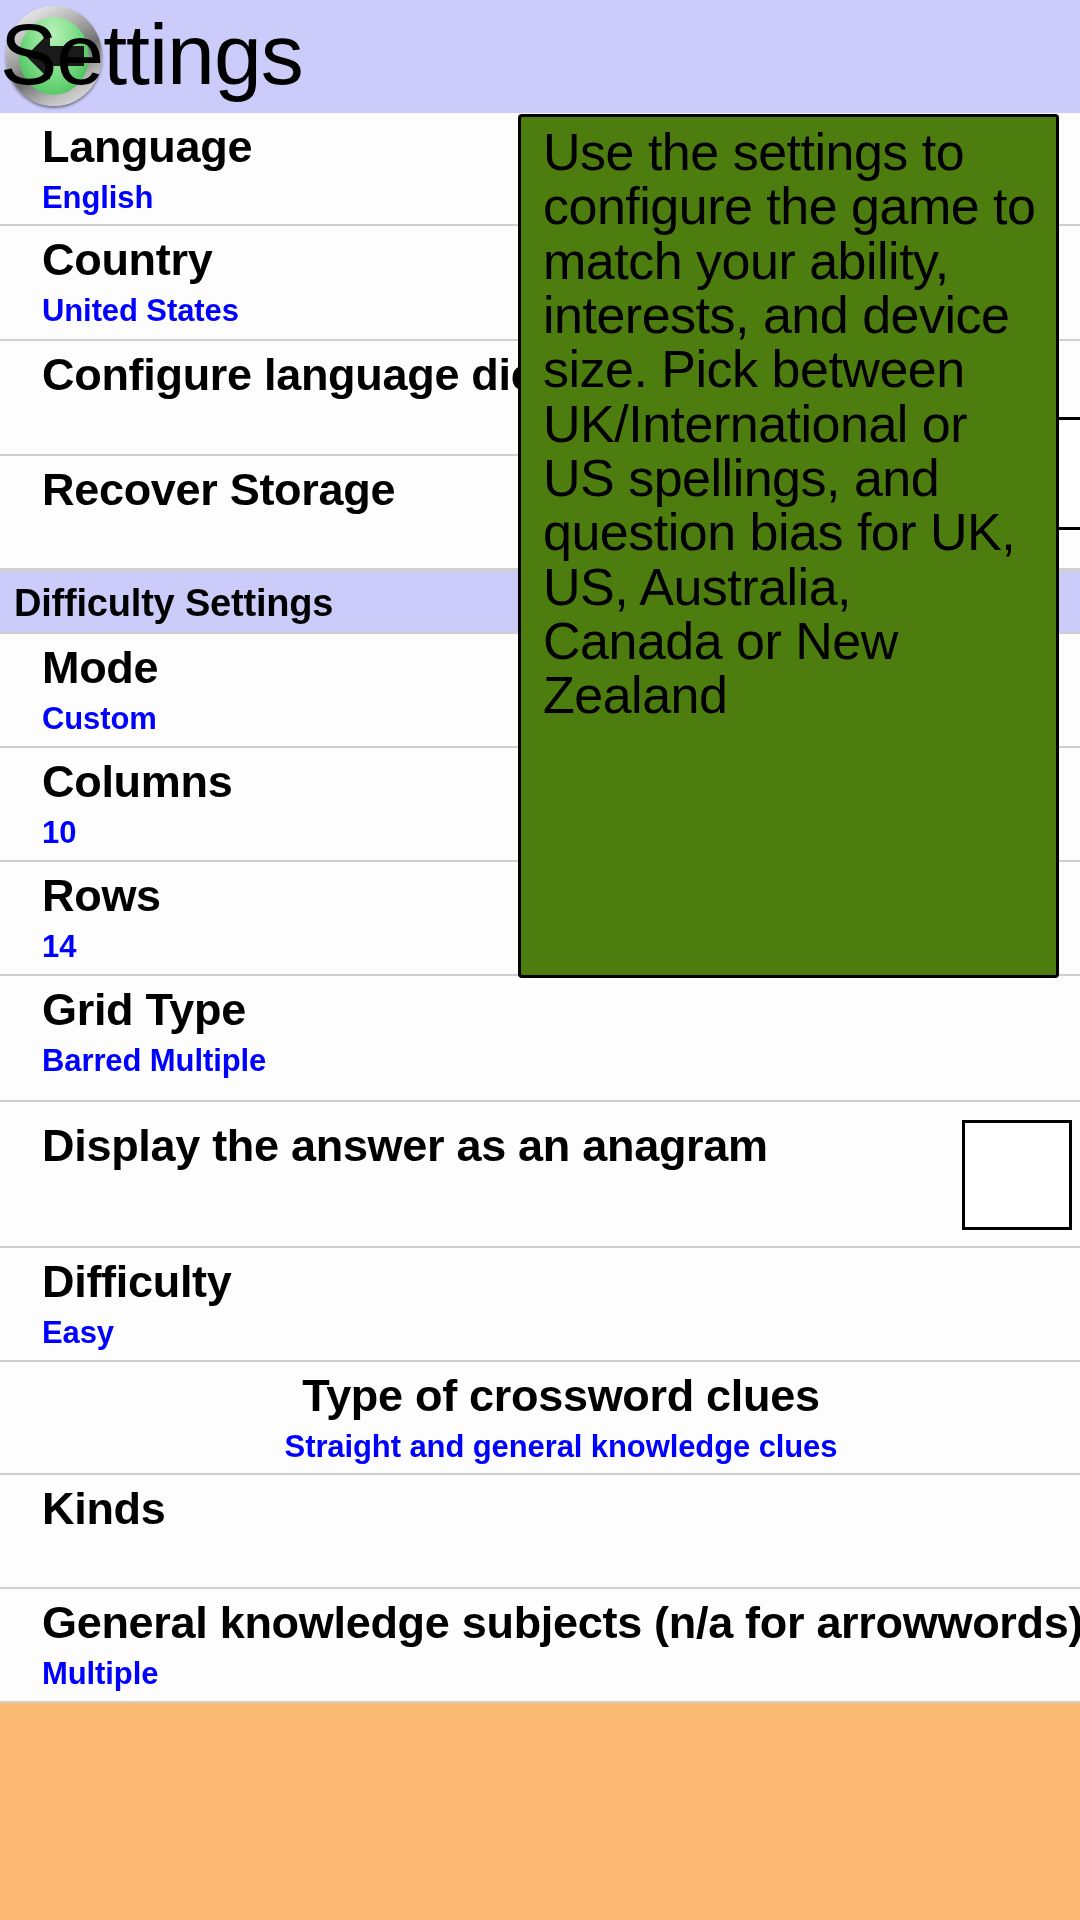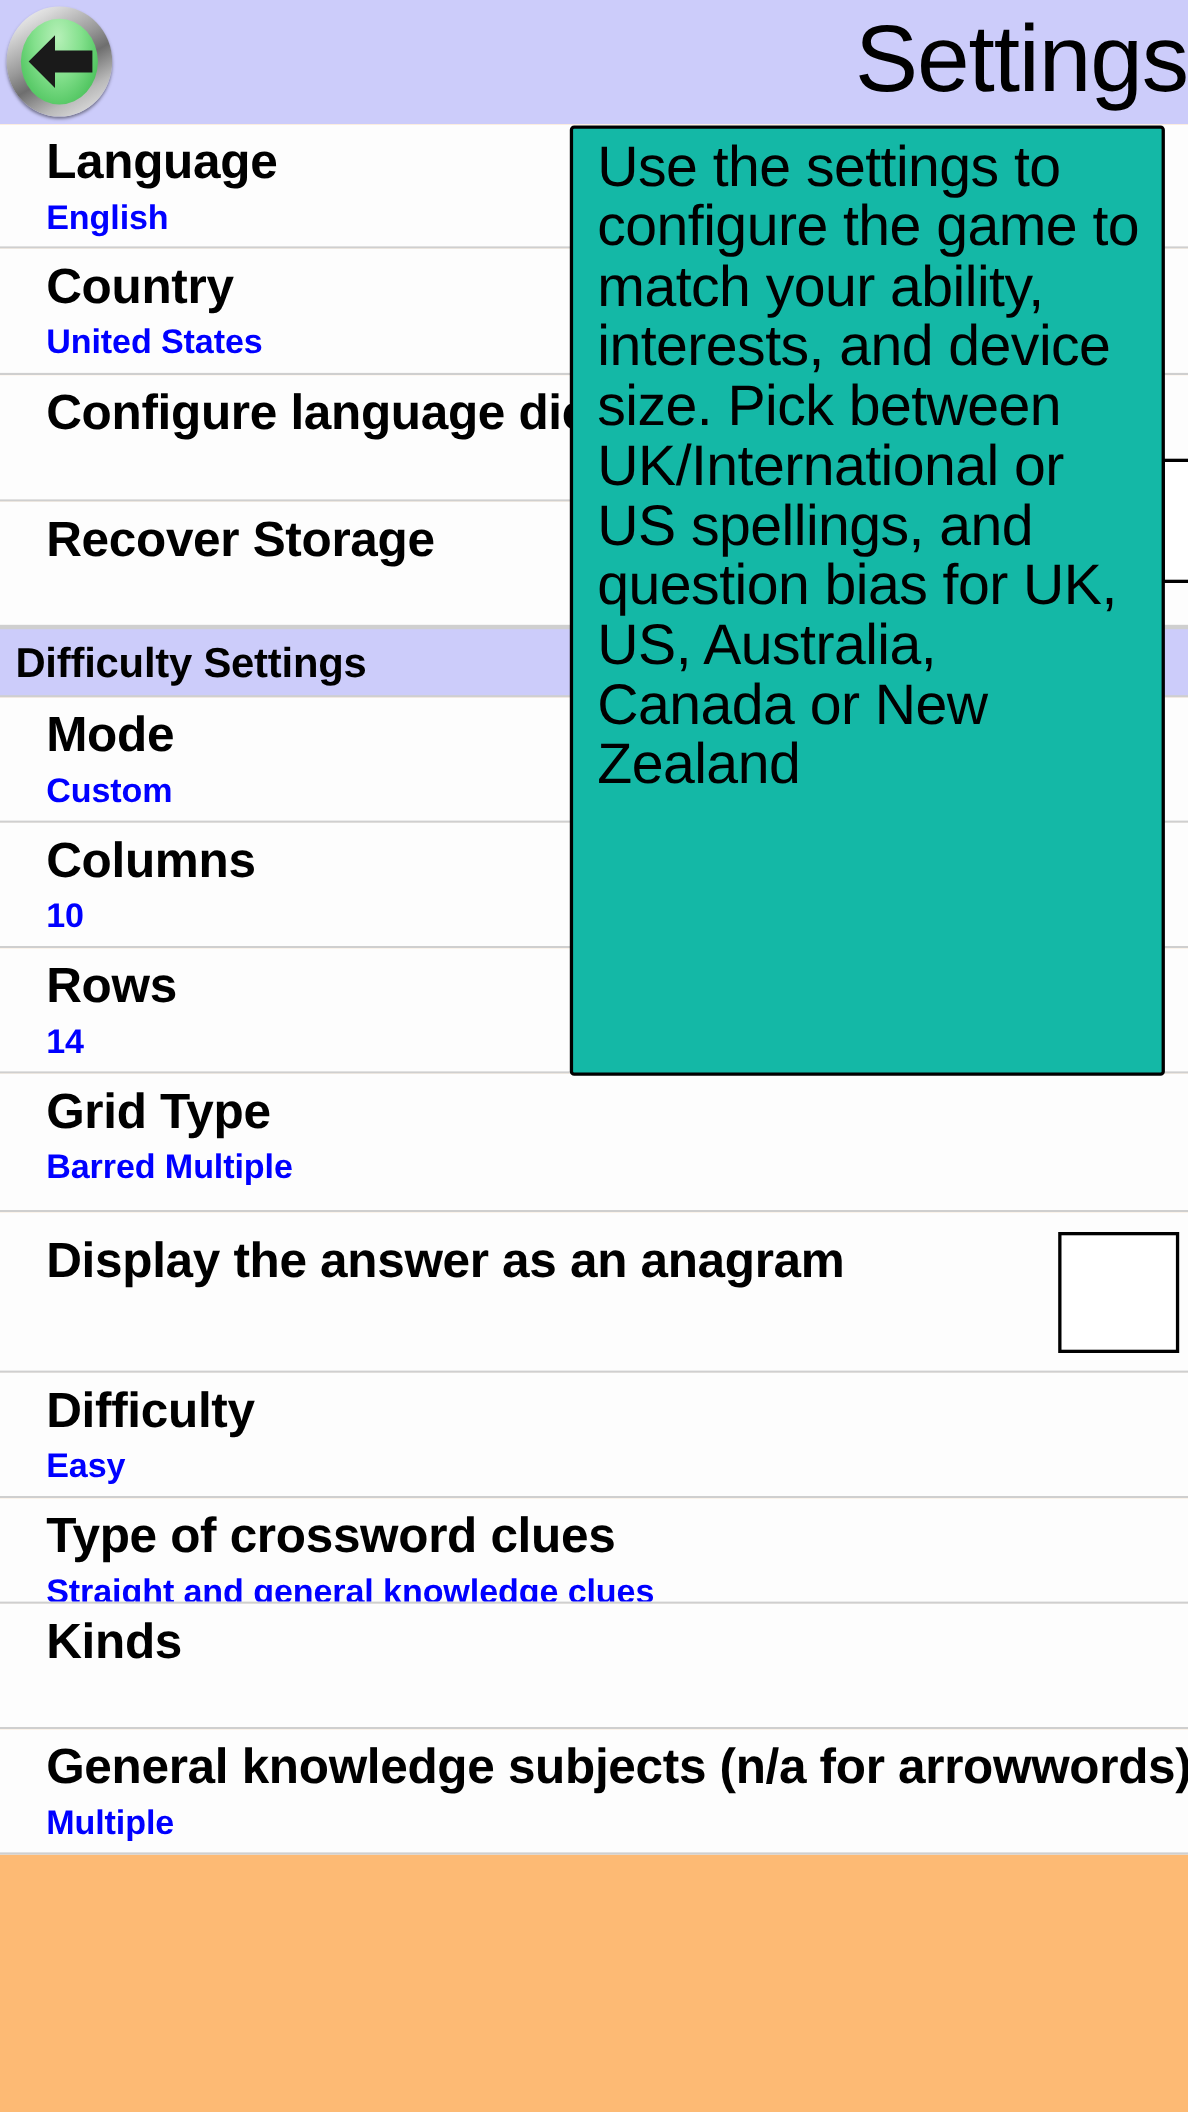--- a/index.html
+++ b/index.html
@@ -52,21 +52,21 @@
   }
   #back-button svg { position: absolute; left: 0; top: 0; }
 
   #page-title {
     position: absolute;
     left: 0;
     top: 0;
     width: 1080px;
     height: 113px;
     line-height: 108px;
-    text-align: right;
+    text-align: left;
     font-size: 86px;
     font-weight: 400;
     color: #000000;
     letter-spacing: -1px;
   }
 
   
   #list {
     position: absolute;
     top: 113px;
@@ -139,21 +139,21 @@
     height: 112px;
   }
 
   
   #tooltip {
     position: absolute;
     left: 518px;
     top: 114px;
     width: 541px;
     height: 864px;
-    background: #14b8a6;
+    background: #4d7c0f;
     border: 3px solid #000000;
     border-radius: 4px;
     box-sizing: border-box;
     padding: 8px 16px 8px 22px;
     z-index: 50;
   }
   #tooltip .tip-text {
     font-size: 52px;
     line-height: 1.045;
     color: #000000;
@@ -223,21 +223,21 @@
   <div class="row check" style="height:146px;padding-top:20px;">
     <div class="label">Display the answer as an anagram</div>
     <div class="checkbox"></div>
   </div>
 
   <div class="row" style="height:114px;">
     <div class="label">Difficulty</div>
     <div class="value">Easy</div>
   </div>
 
-  <div class="row" style="height:96px;">
+  <div class="row" style="height:113px;text-align:center;">
     <div class="label">Type of crossword clues</div>
     <div class="value">Straight and general knowledge clues</div>
   </div>
 
   <div class="row novalue" style="height:114px;">
     <div class="label">Kinds</div>
   </div>
 
   <div class="row" style="height:114px;">
     <div class="label">General knowledge subjects (n/a for arrowwords)</div>

